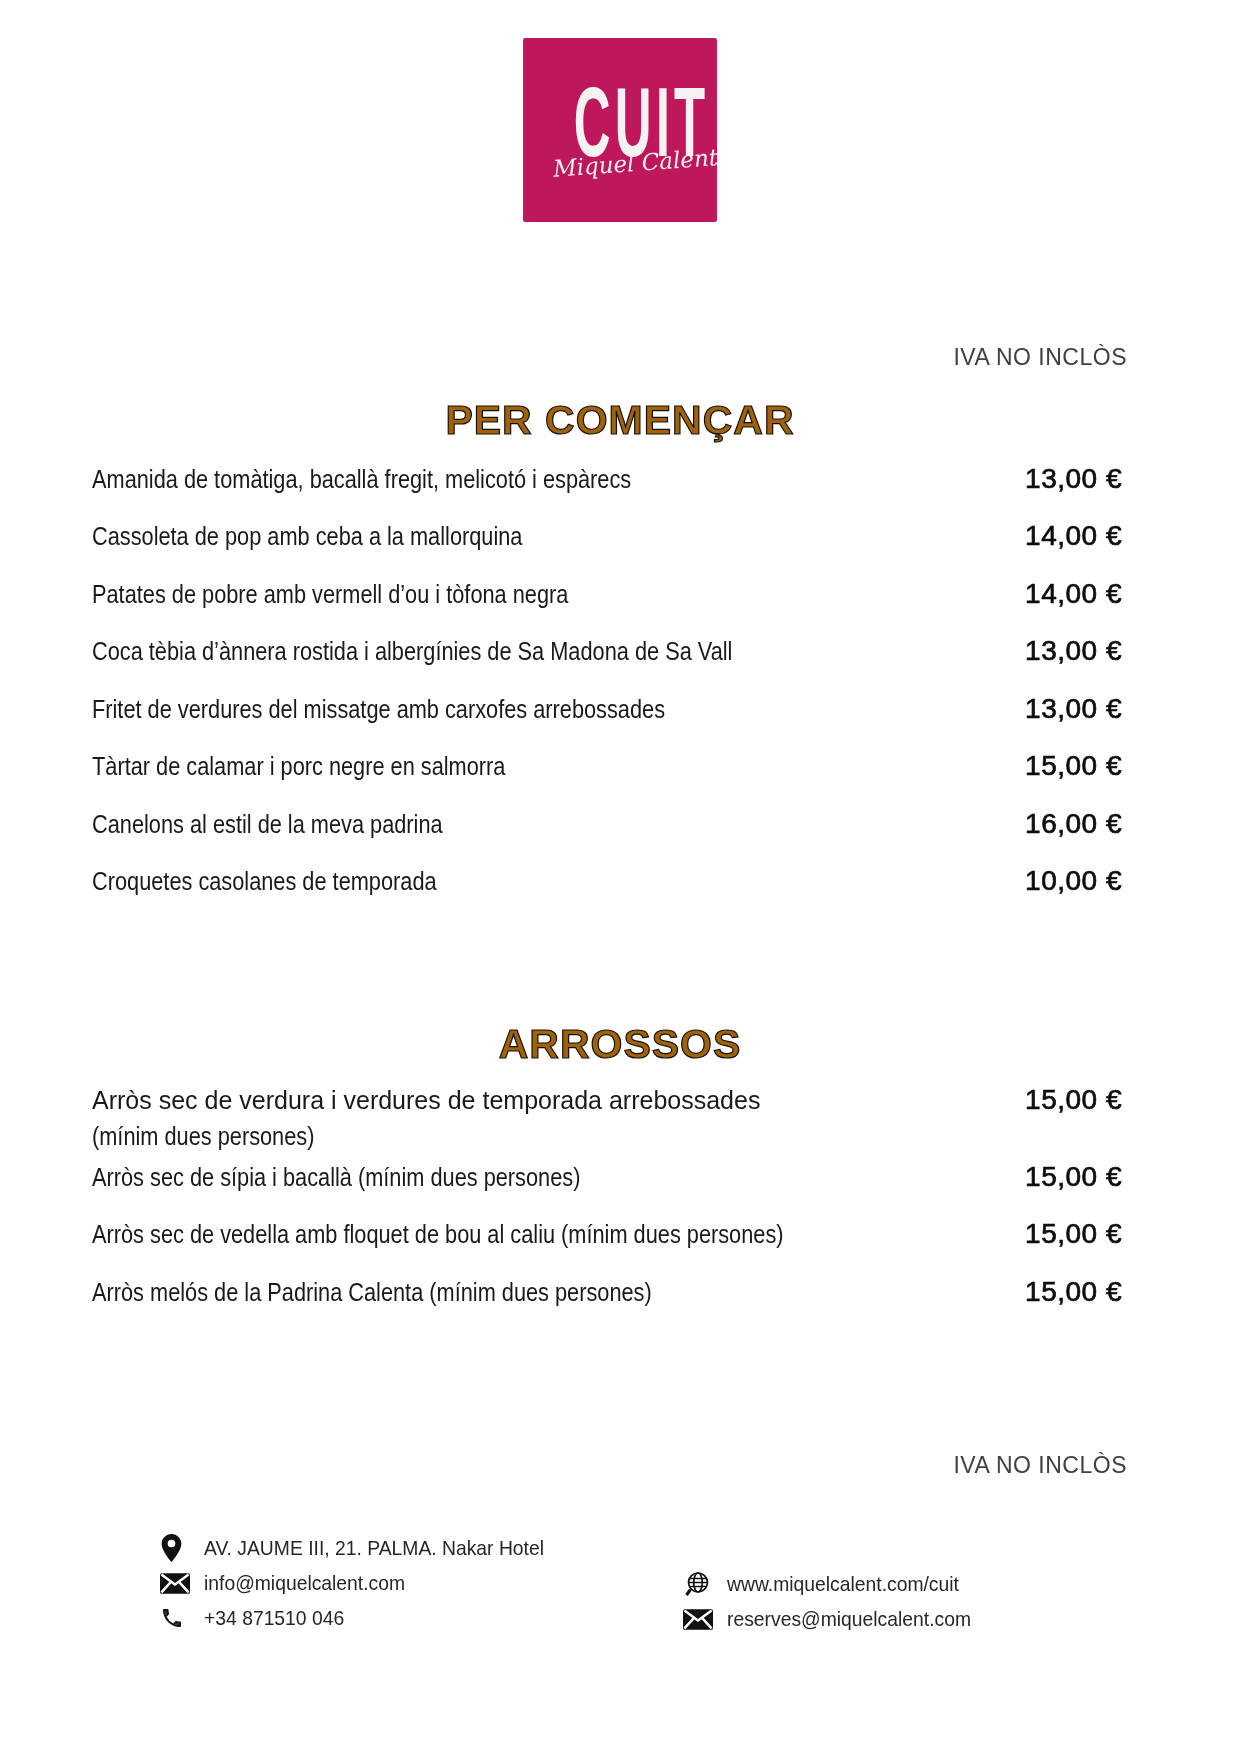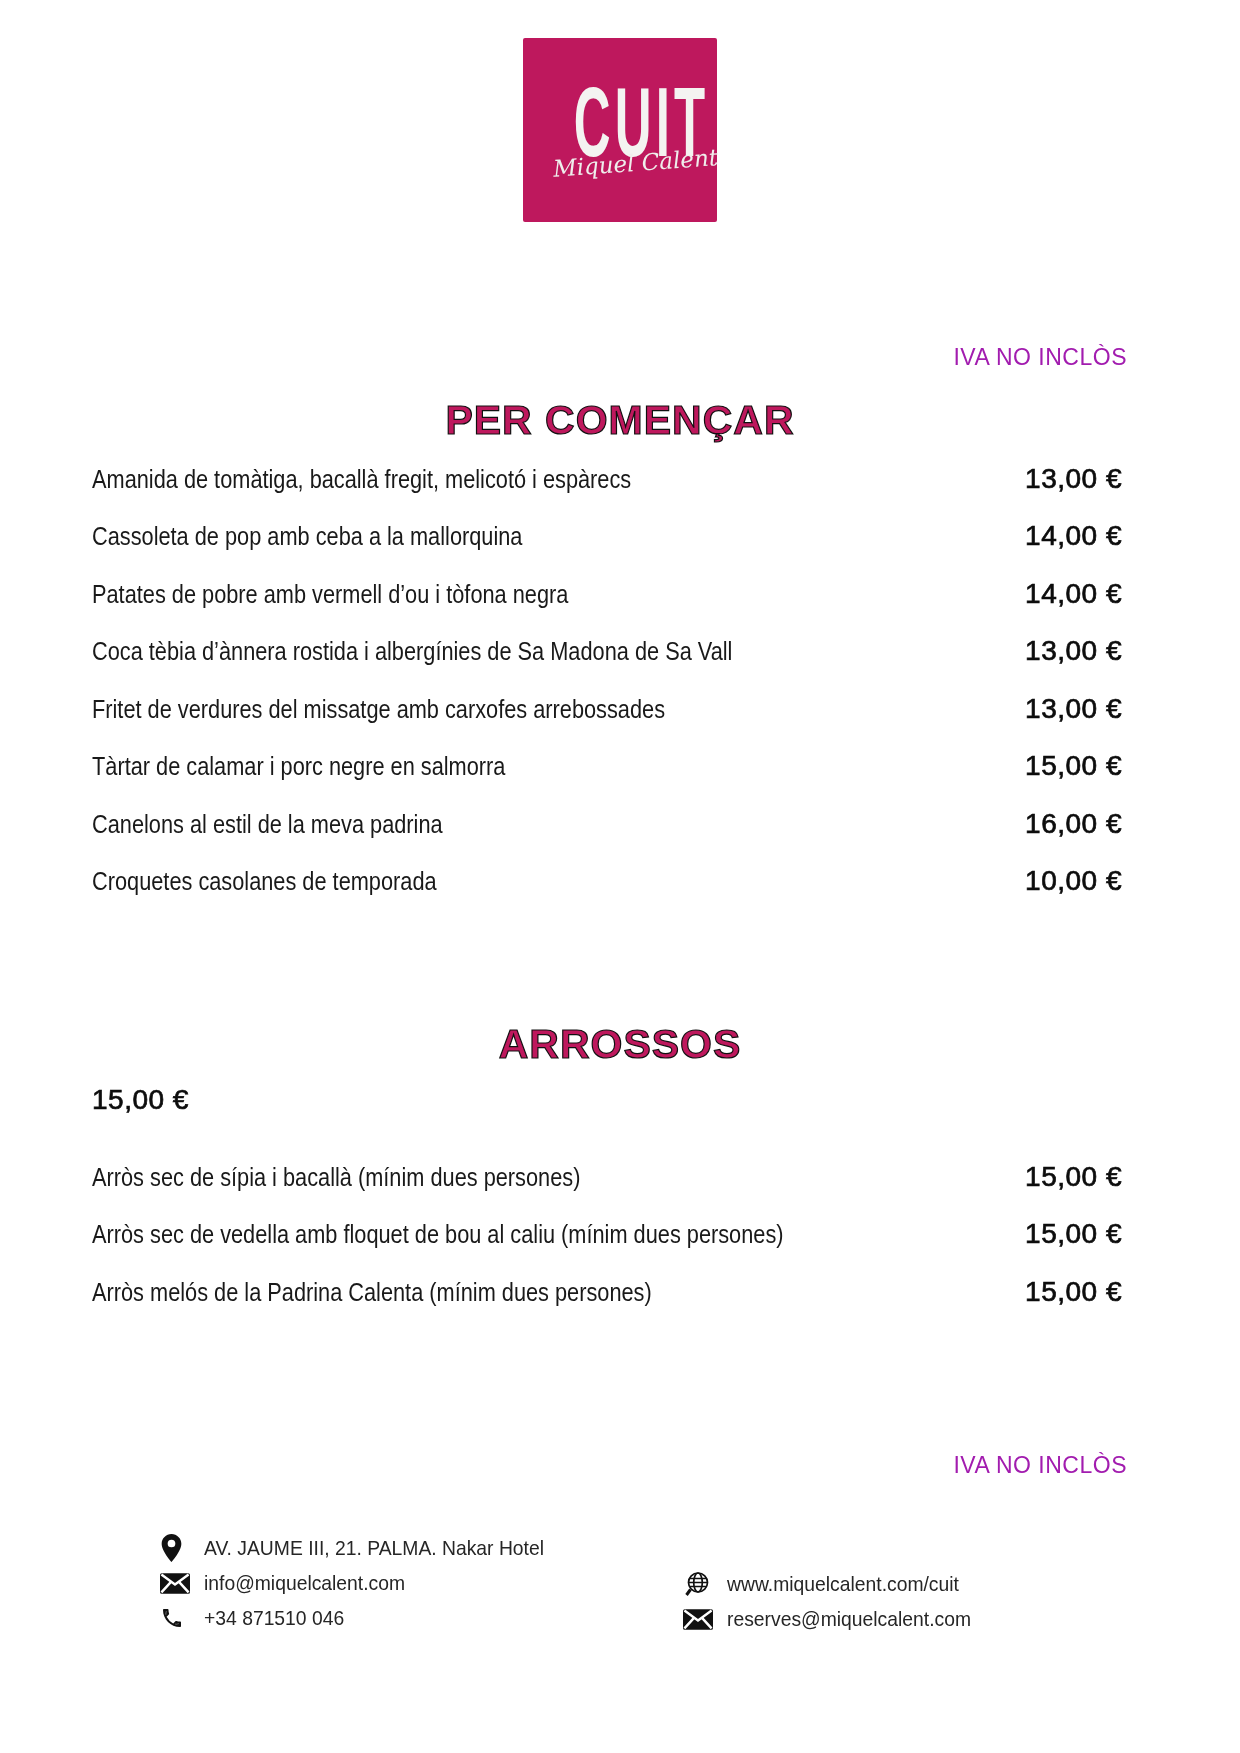--- a/index.html
+++ b/index.html
@@ -36,33 +36,33 @@
     font-style:italic;
     font-size:23px; line-height:28px;
     color:#efeeec;
     transform:rotate(-4deg);
     white-space:nowrap;
   }
 
   
   .iva {
     position:absolute; right:113px;
-    font-size:23px; letter-spacing:0.5px; color:#a21caf;
+    font-size:23px; letter-spacing:0.5px; color:#404040;
     white-space:nowrap;
   }
   .iva-top { top:344px; }
   .iva-bottom { top:1452px; }
 
   
   .section-title {
     position:absolute; left:0; right:0;
     text-align:center;
     font-size:41px; line-height:41px; font-weight:700;
     letter-spacing:1px;
-    color:#be185d;
+    color:#a16207;
     -webkit-text-stroke:1.2px #101010;
   }
   .title-1 { top:400px; }
   .title-2 { top:1024px; }
 
   
   .menu {
     position:absolute; left:92px; right:118px;
   }
   .menu-1 { top:450px; }
@@ -171,20 +171,24 @@
     <div class="row">
       <span class="item-name">Croquetes casolanes de temporada</span>
       <span class="item-price">10,00 €</span>
     </div>
   </div>
 
   <div class="section-title title-2">ARROSSOS</div>
 
   <div class="menu menu-2">
     <div class="row row-tall">
+      <span class="name-block">
+        <span class="item-name">Arròs sec de verdura i verdures de temporada arrebossades</span>
+        <span class="item-note">(mínim dues persones)</span>
+      </span>
       <span class="item-price">15,00 €</span>
     </div>
     <div class="row">
       <span class="item-name">Arròs sec de sípia i bacallà (mínim dues persones)</span>
       <span class="item-price">15,00 €</span>
     </div>
     <div class="row">
       <span class="item-name">Arròs sec de vedella amb floquet de bou al caliu (mínim dues persones)</span>
       <span class="item-price">15,00 €</span>
     </div>

